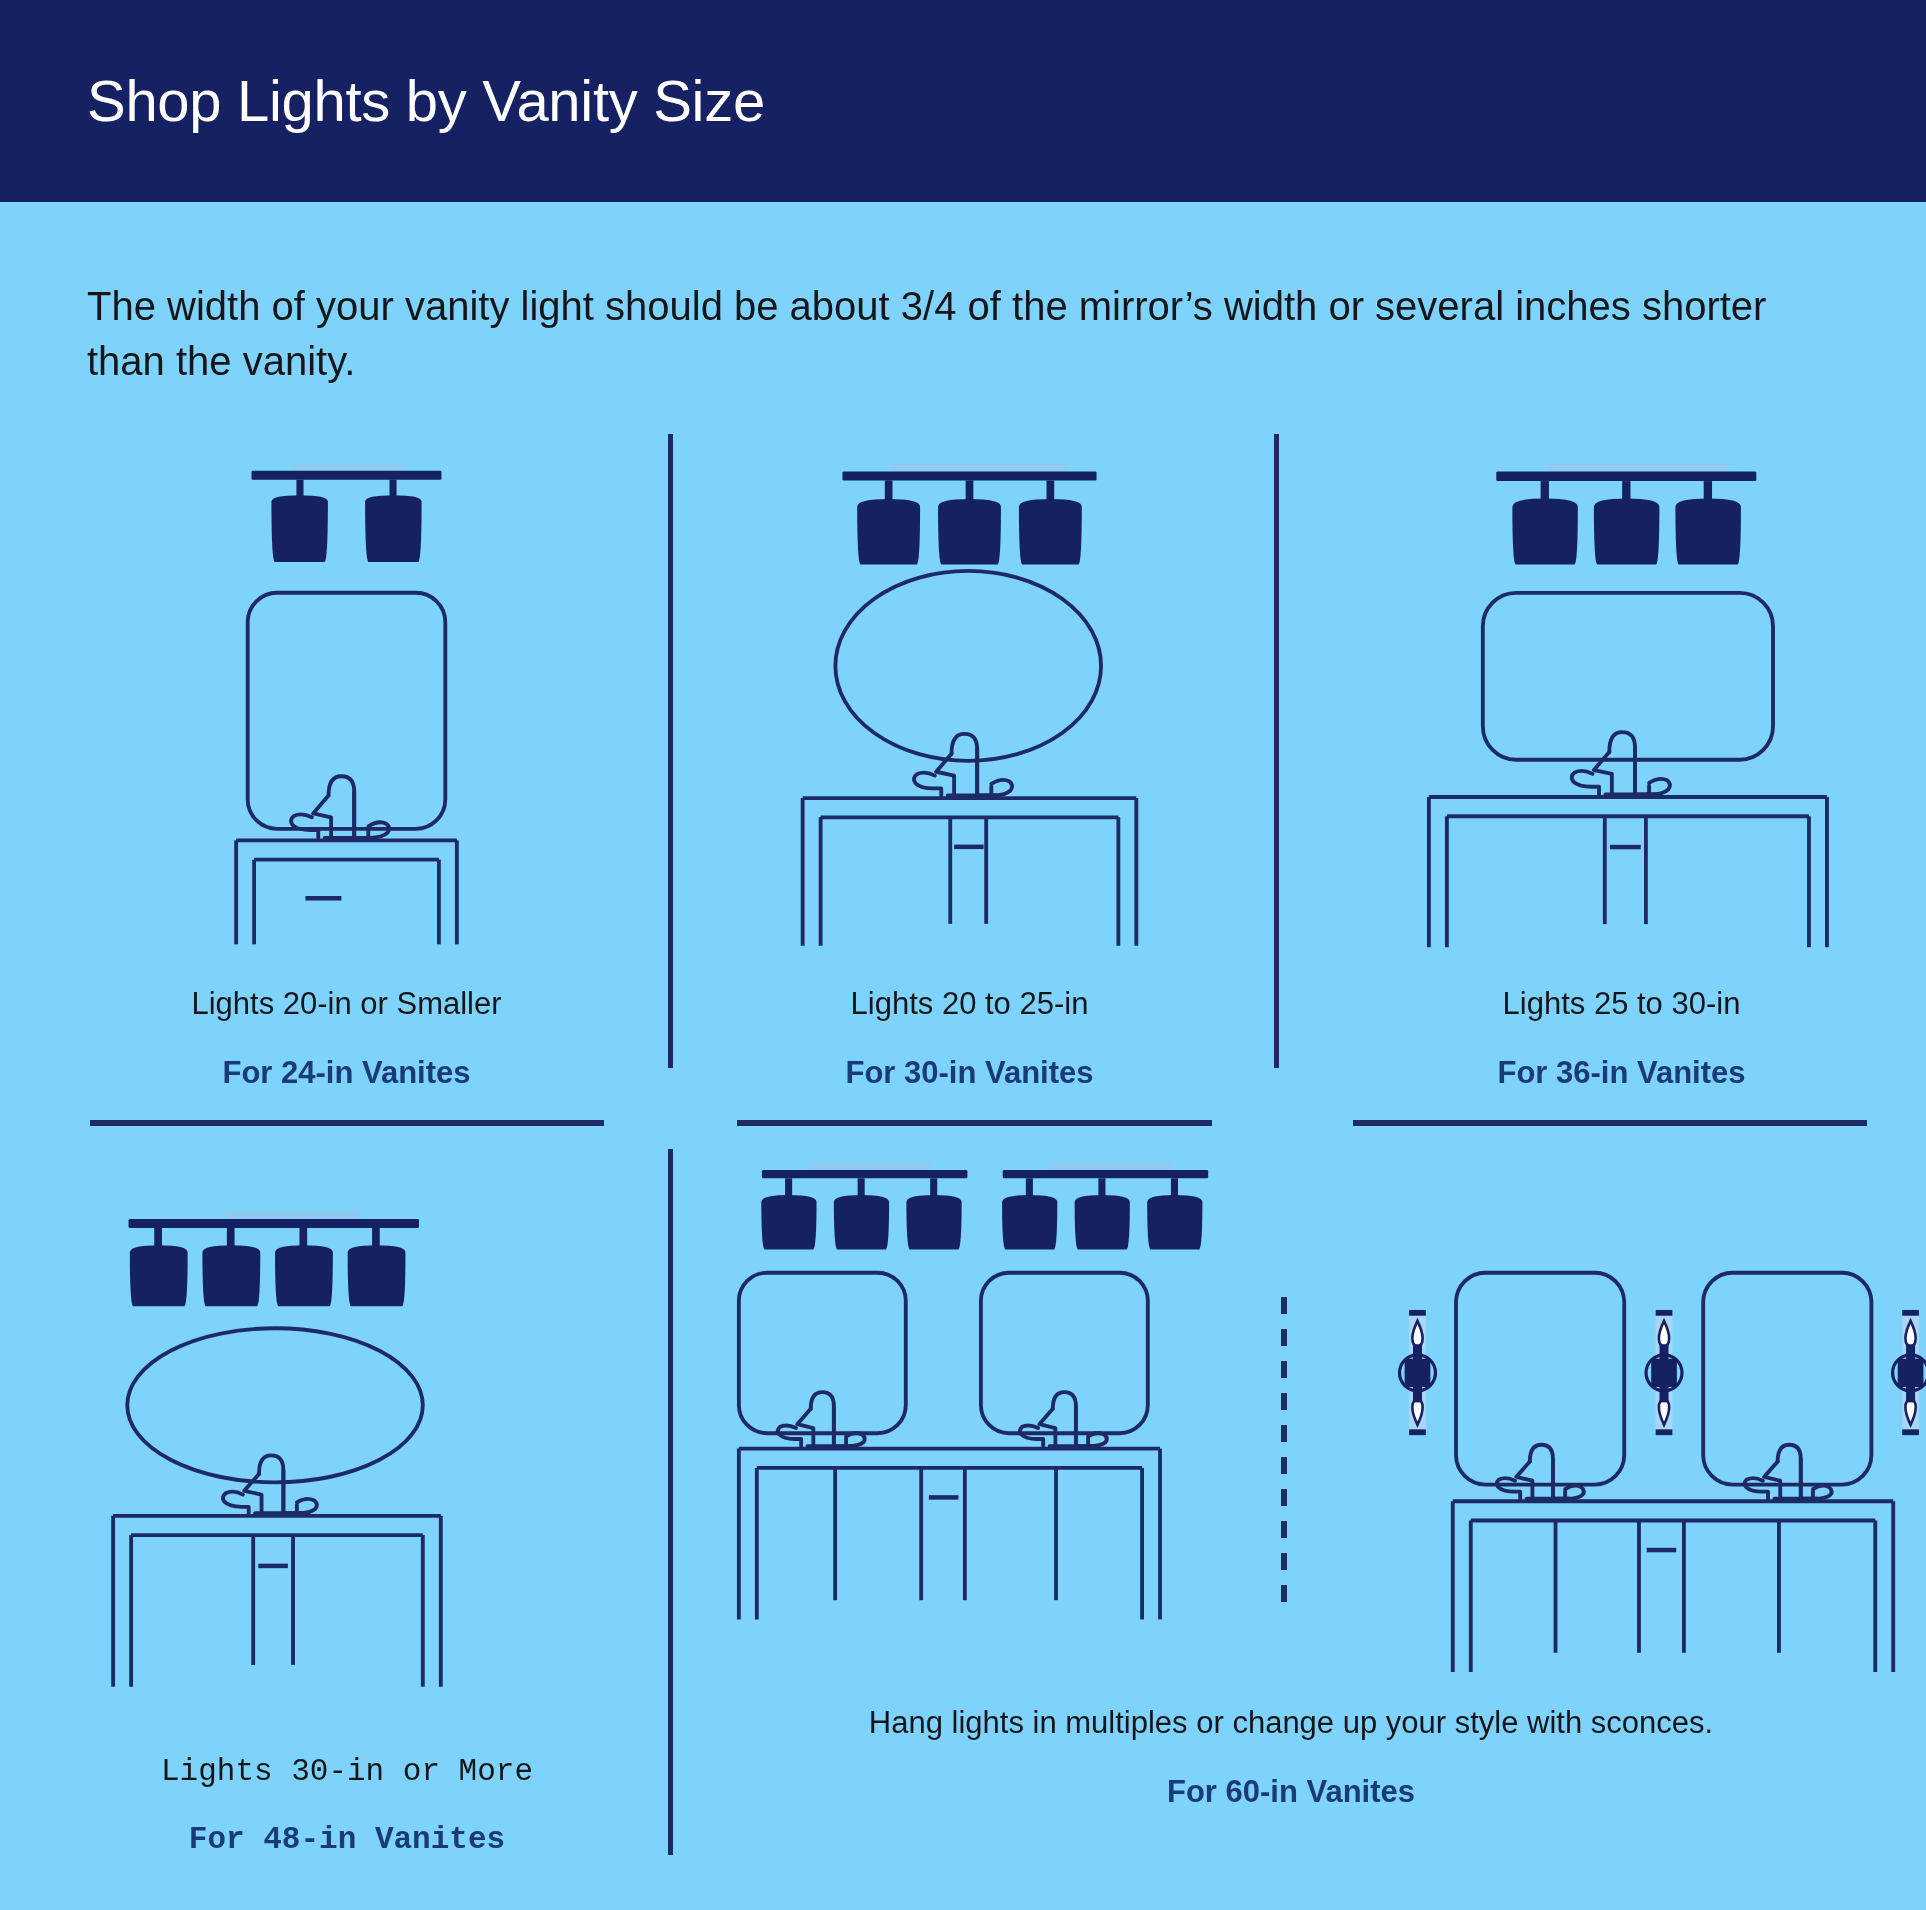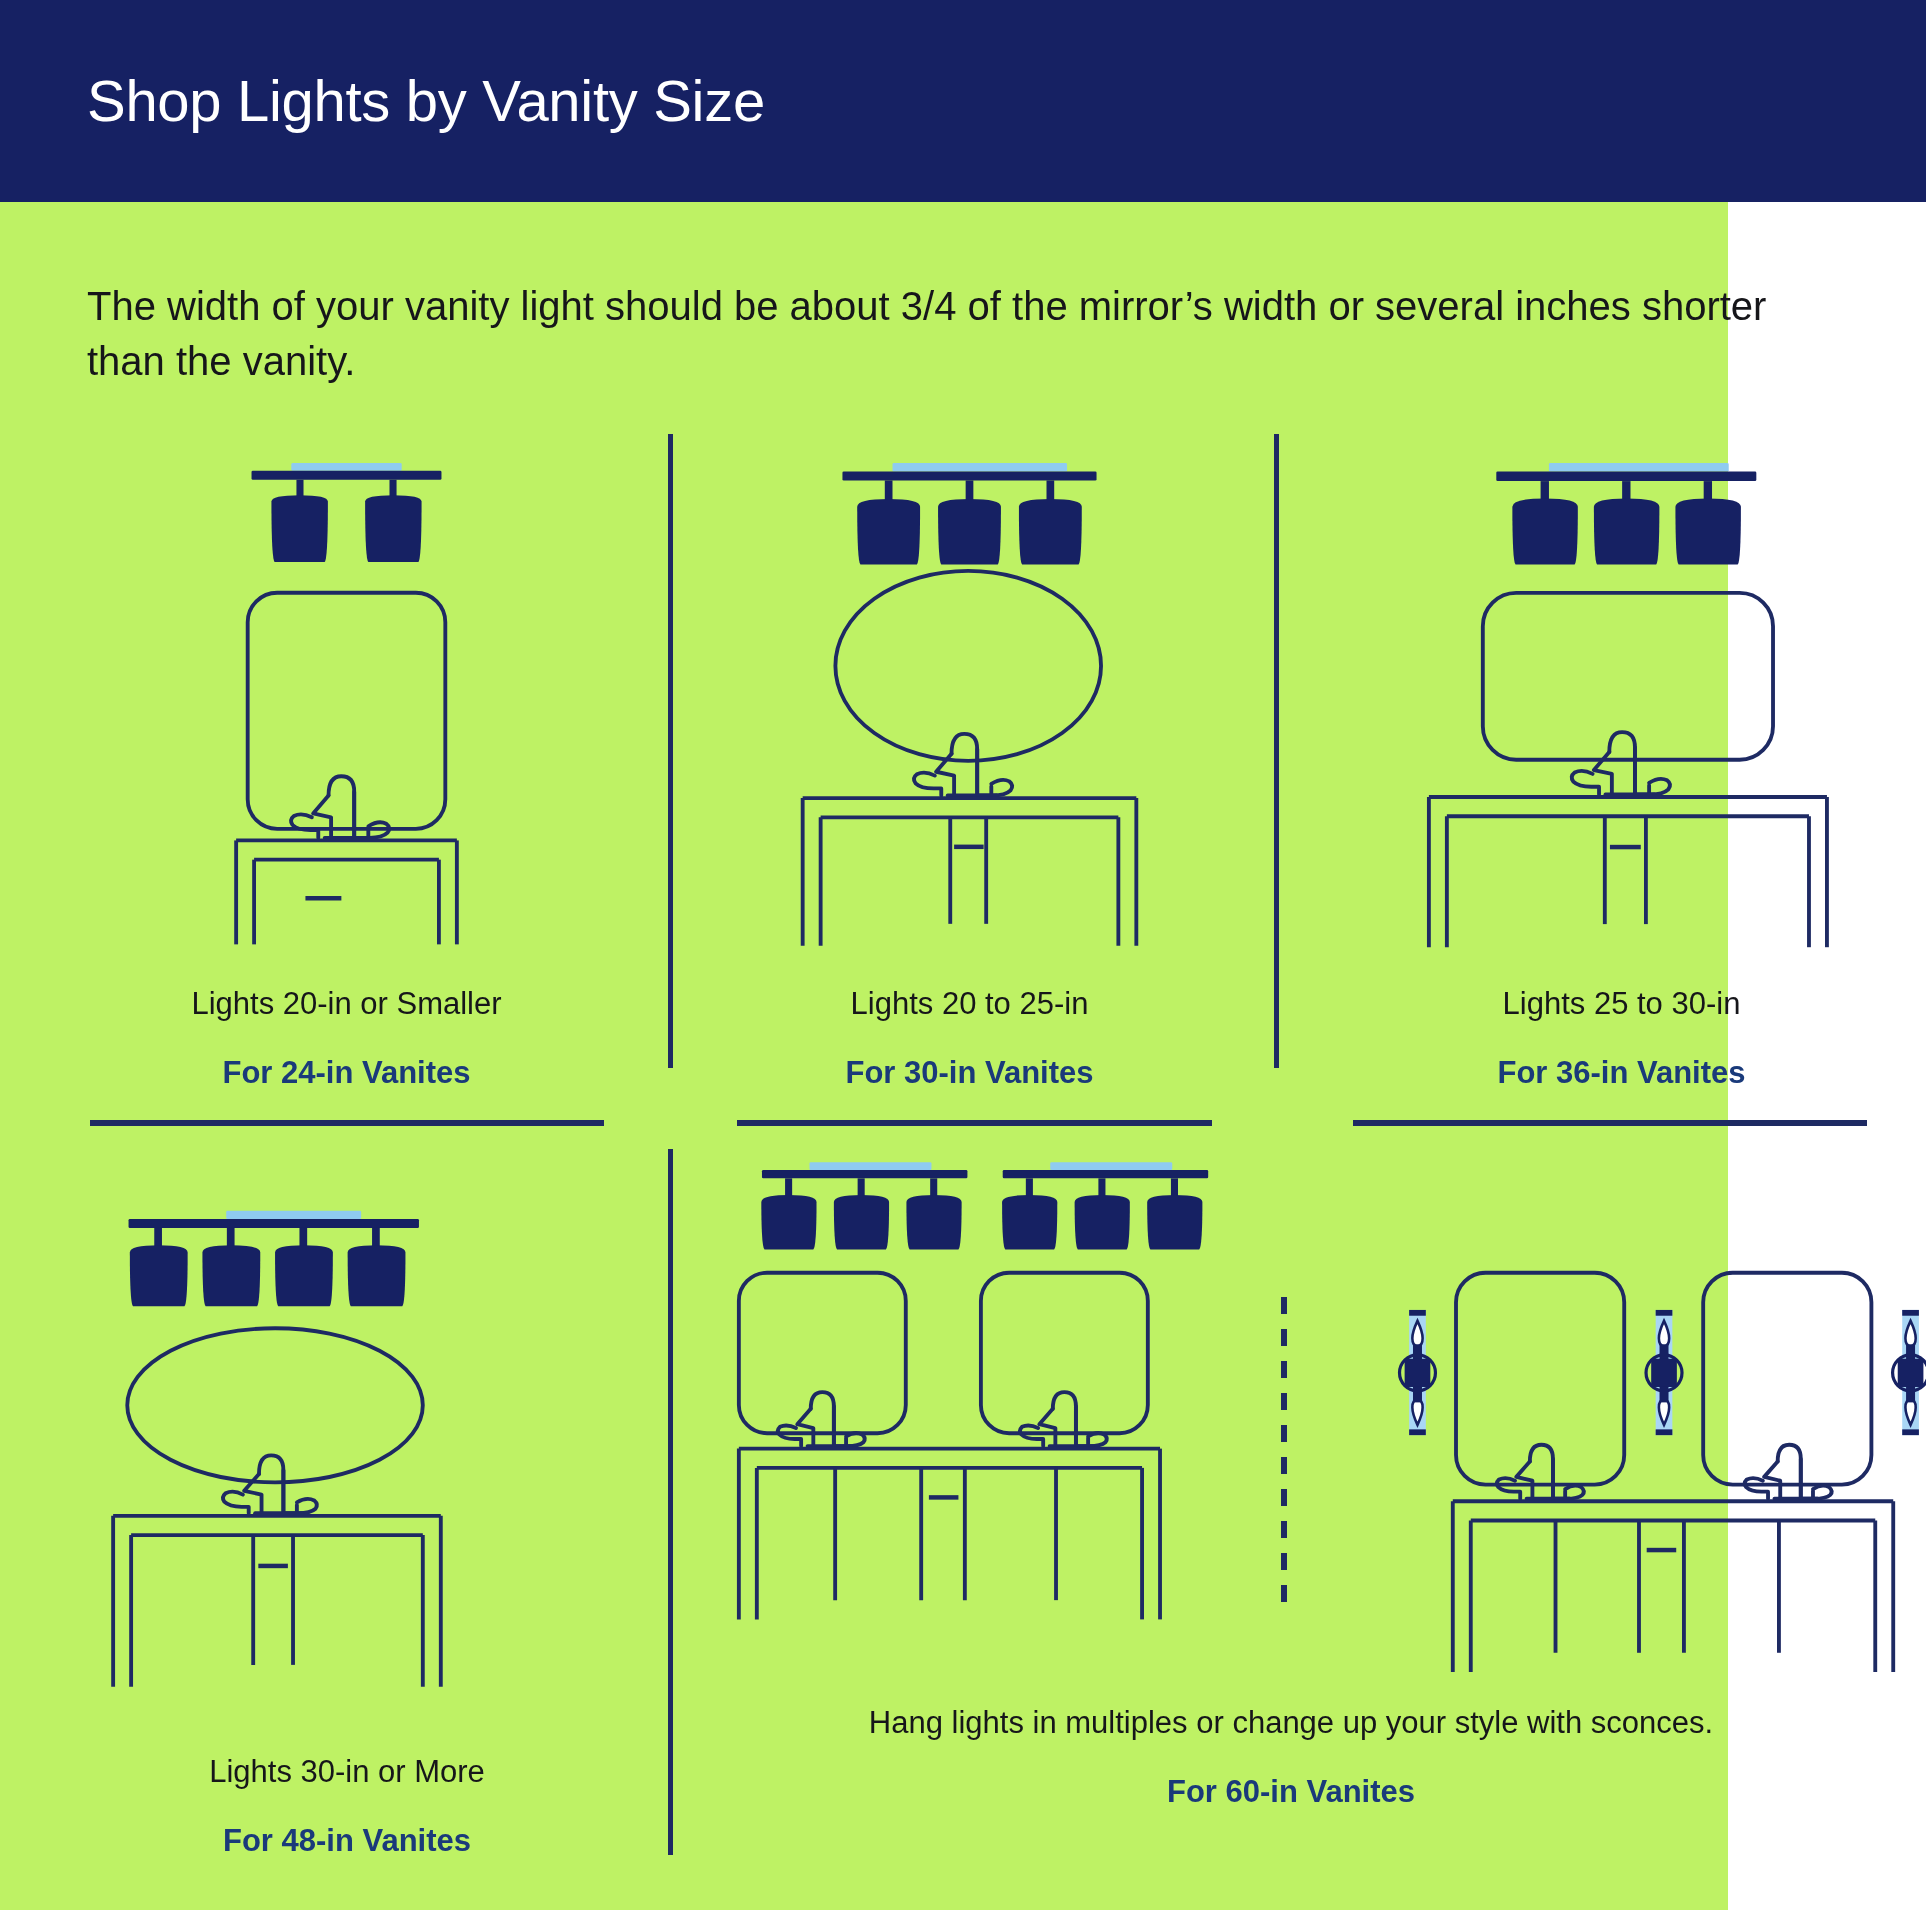--- a/index.html
+++ b/index.html
@@ -5,23 +5,23 @@
   * { box-sizing: border-box; margin: 0; padding: 0; }
   html, body {
     width: 1926px;
     height: 1910px;
     background: #ffffff;
     font-family: "Liberation Sans", sans-serif;
     overflow: hidden;
   }
   #page {
     position: relative;
-    width: 1728px;
+    width: 1926px;
     height: 1910px;
-    background: #bef264;
+    background: #7dd3fc;
     padding-left: 10px;
   }
 
   
   .header {
     position: absolute;
     left: 0; top: 0;
     width: 1926px;
     height: 202px;
     background: #162163;
@@ -279,21 +279,21 @@
           <path d="M 546 490 L 546 756"></path>
           <path d="M 64 520 L 64 756"></path>
           <path d="M 64 520 L 518 520"></path>
           <path d="M 518 520 L 518 756"></path>
           <path d="M 254 520 L 254 722"></path>
           <path d="M 316 520 L 316 722"></path>
           <path d="M 262 568 L 308 568" stroke-width="7"></path>
         </g>
       </svg>
     </div>
-    <div class="caption" style="top:533px;">
+    <div class="caption" style="top:533px;font-family:Liberation Mono, monospace;">
       <div class="cap-main">Lights 30-in or More</div>
       <div class="cap-sub">For 48-in Vanites</div>
     </div>
   </div>
 
   <div class="panel" style="left:726px; top:1152px; width:1130px; height:642px;">
     <div class="art">
       <svg viewBox="0 0 1760 820">
 
         <g>

